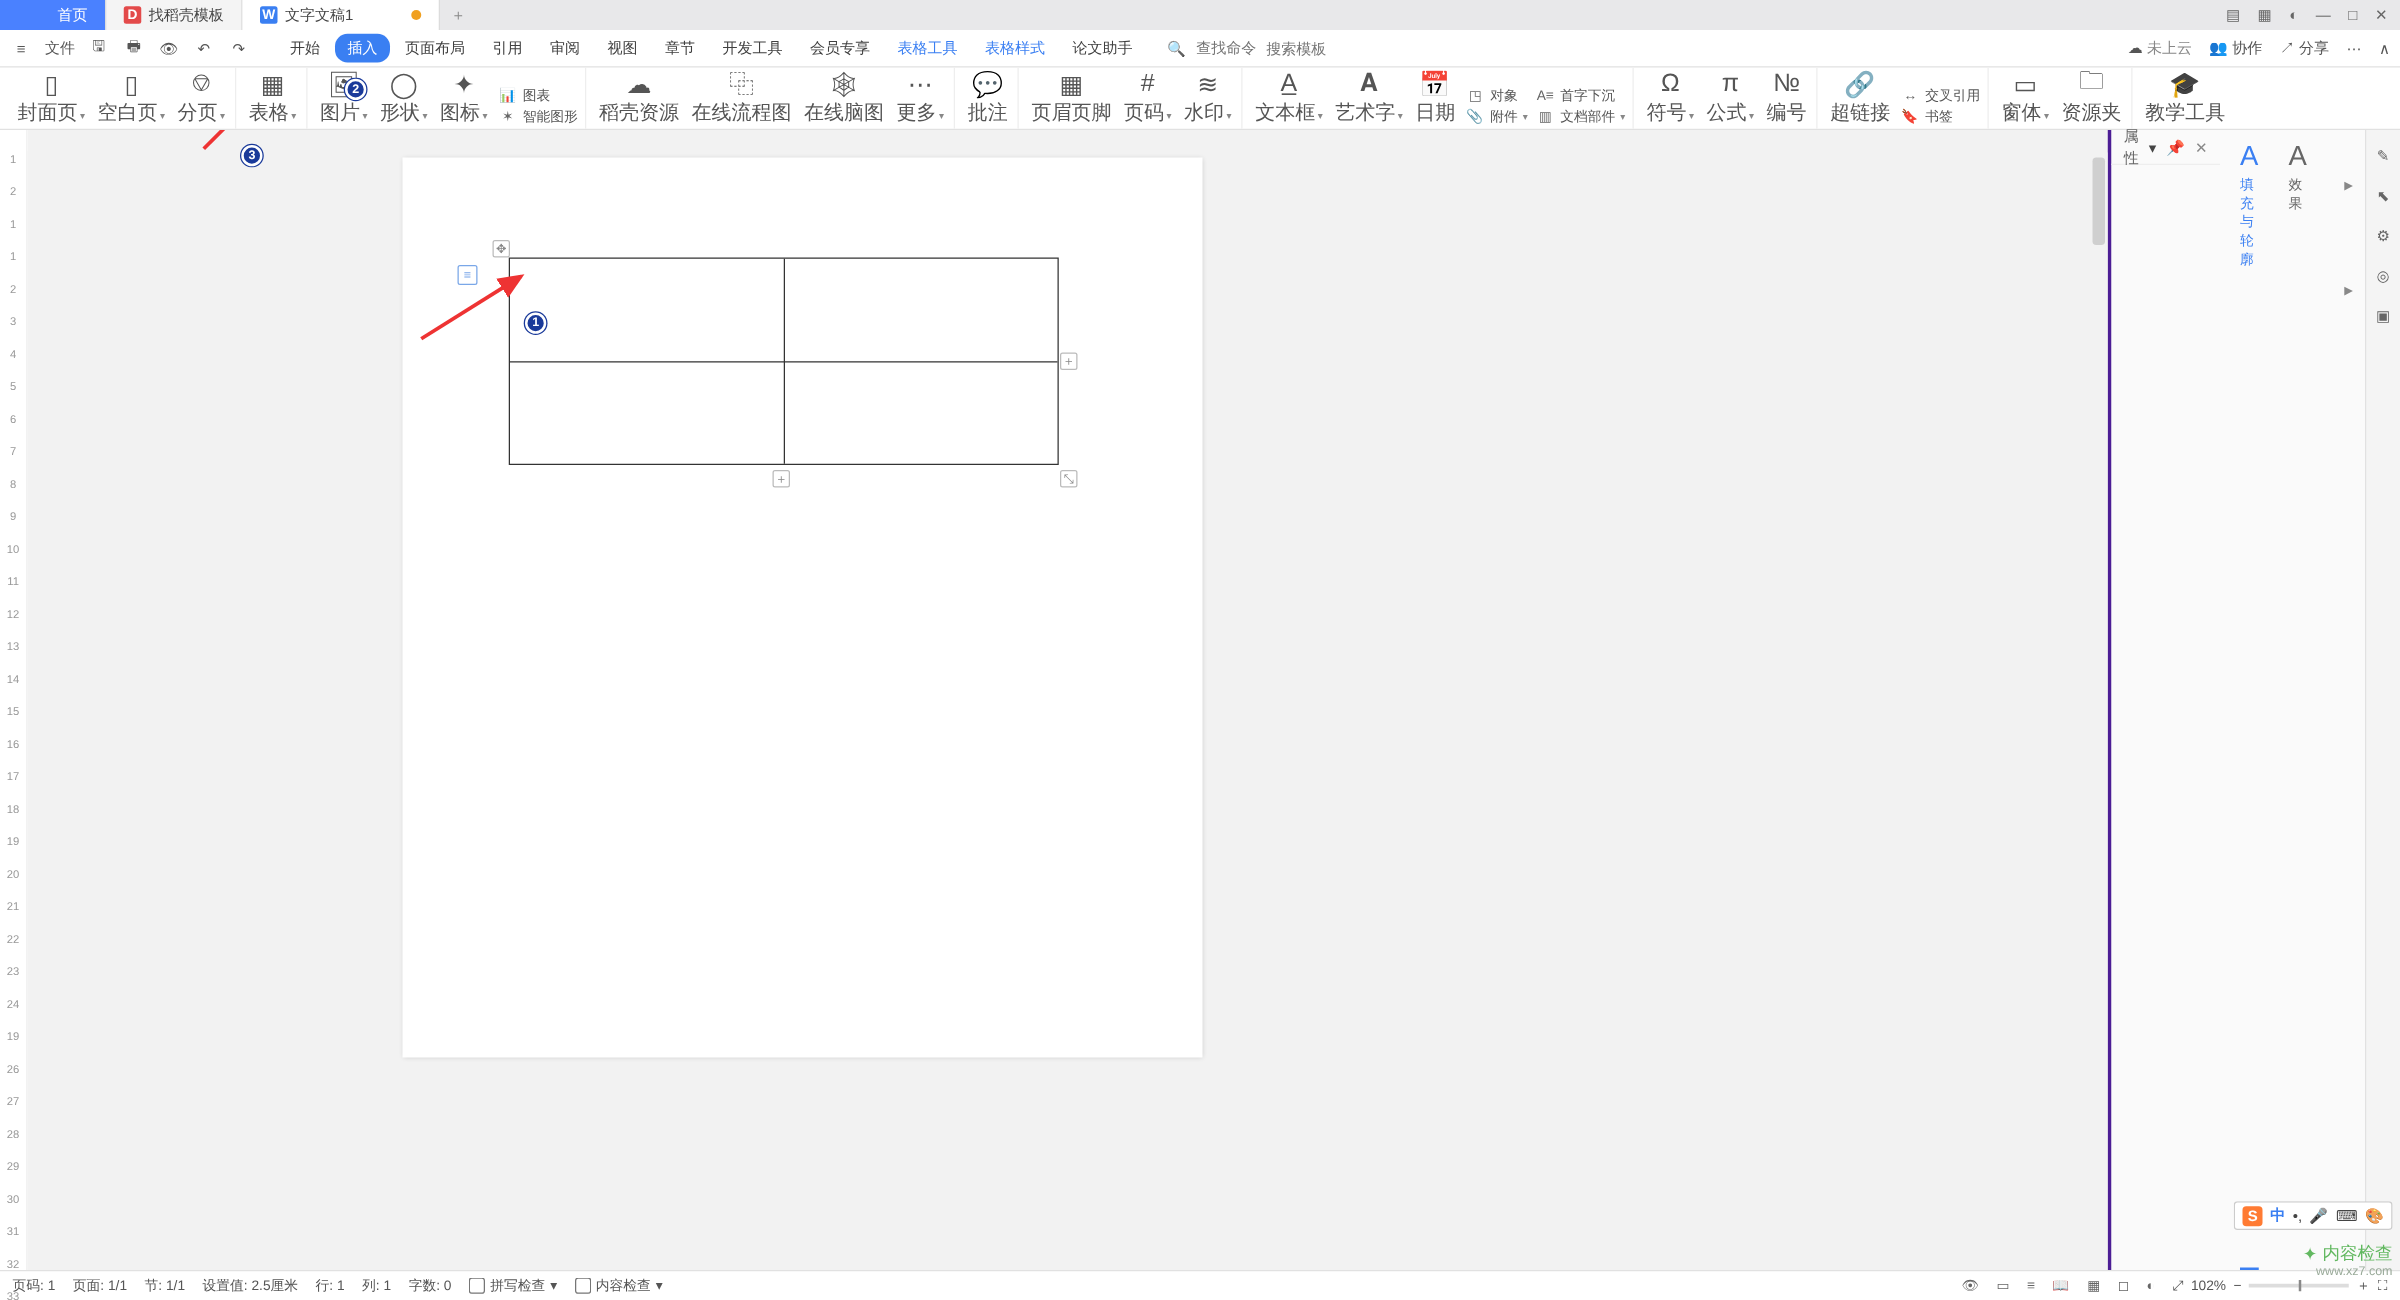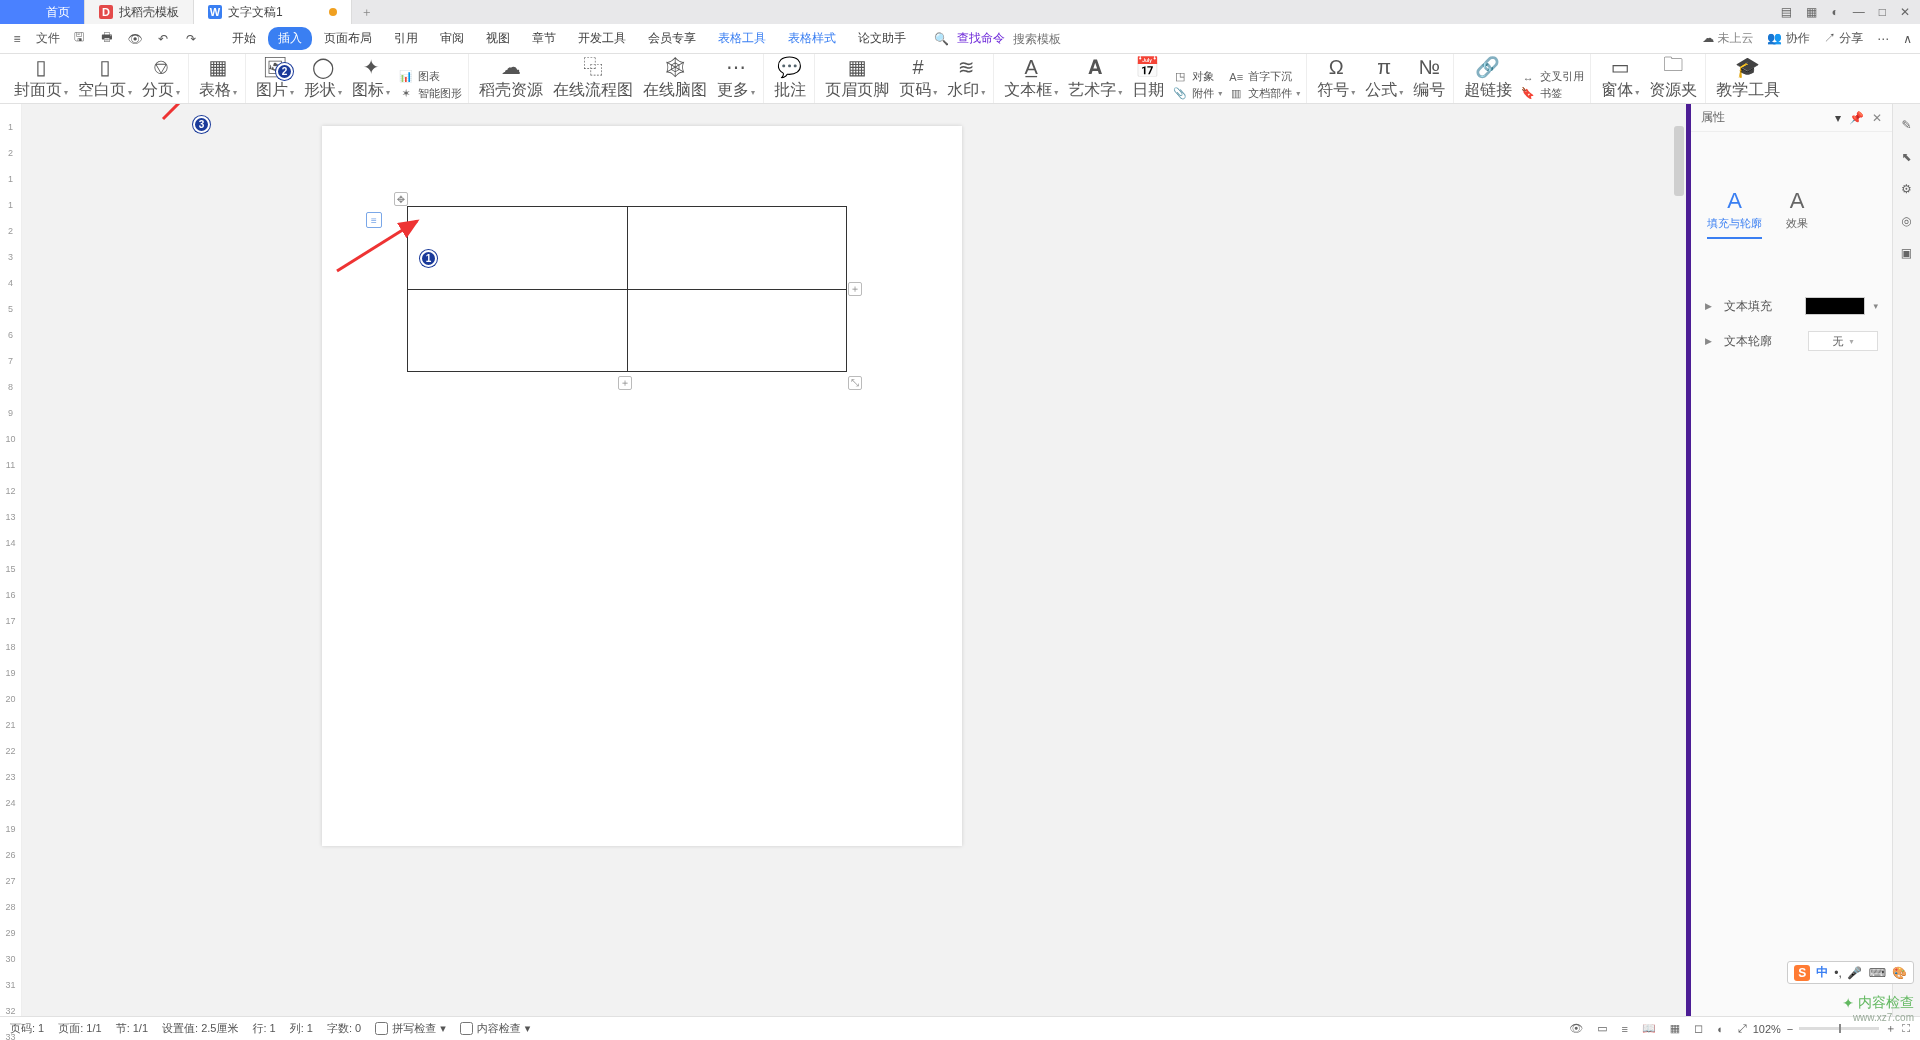--- a/index.html
+++ b/index.html
@@ -59,21 +59,21 @@
 .tbl .vline{position:absolute;top:0;bottom:0;left:50%;border-left:1px solid #333;}
 .handle{position:absolute;width:14px;height:14px;border:1px solid #bbb;background:#fff;display:flex;align-items:center;justify-content:center;font-size:10px;color:#888;border-radius:2px;}
 .handle.move{left:72px;top:66px;}
 .handle.add-r{right:100px;top:156px;}
 .handle.add-b{left:296px;top:250px;}
 .handle.resize{right:100px;top:250px;}
 .mini-ico{position:absolute;left:44px;top:86px;width:16px;height:16px;border:1px solid #7aa7e8;border-radius:2px;display:flex;align-items:center;justify-content:center;color:#7aa7e8;font-size:10px;}
 .circ{position:absolute;width:17px;height:17px;border-radius:50%;background:#1a3a9a;border:2px solid #fff;color:#fff;display:flex;align-items:center;justify-content:center;font-size:10px;font-weight:bold;box-shadow:0 0 0 1px #1a3a9a;}
 
 
-.right-panel { width:206px; border-left:5px solid #4c1d95; background:#fafafa; display:flex; flex-direction:column;gap:48px;}
+.right-panel { width:206px; border-left:3px solid #4c1d95; background:#fafafa; display:flex; flex-direction:row;}
 .rp-head{height:28px;display:flex;align-items:center;padding:0 10px;border-bottom:1px solid #eee;gap:8px;}
 .rp-head .ttl{flex:1;color:#666;}
 .rp-head .ico{color:#888;cursor:pointer;}
 .rp-tabs{display:flex;gap:24px;padding:8px 16px 0;}
 .rp-tab{display:flex;flex-direction:column;align-items:center;gap:2px;font-size:11px;color:#666;cursor:pointer;padding-bottom:6px;}
 .rp-tab.active{color:#3a7ff2;border-bottom:2px solid #3a7ff2;}
 .rp-tab .g{font-size:22px;}
 .rp-body{padding:10px 14px;display:flex;flex-direction:column;gap:16px;}
 .rp-row{display:flex;align-items:center;gap:8px;}
 .rp-row .lab{flex:1;color:#555;}
@@ -154,21 +154,21 @@
     <span class="menu-item">视图</span>
     <span class="menu-item">章节</span>
     <span class="menu-item">开发工具</span>
     <span class="menu-item">会员专享</span>
     <span class="menu-item blue-text">表格工具</span>
     <span class="menu-item blue-text">表格样式</span>
     <span class="menu-item">论文助手</span>
   </div>
   <div class="search-area">
     <span>🔍</span>
-    <span style="color:#6d28d9">查找命令</span>
+    <span style="color:#737373">查找命令</span>
     <input placeholder="搜索模板" style="">
   </div>
   <div class="menu-right">
     <span><span>☁</span> <span class="lite">未上云</span></span>
     <span><span>👥</span> <span>协作</span></span>
     <span><span>↗</span> <span>分享</span></span>
     <span>⋯</span>
     <span>∧</span>
   </div>
 </div>

